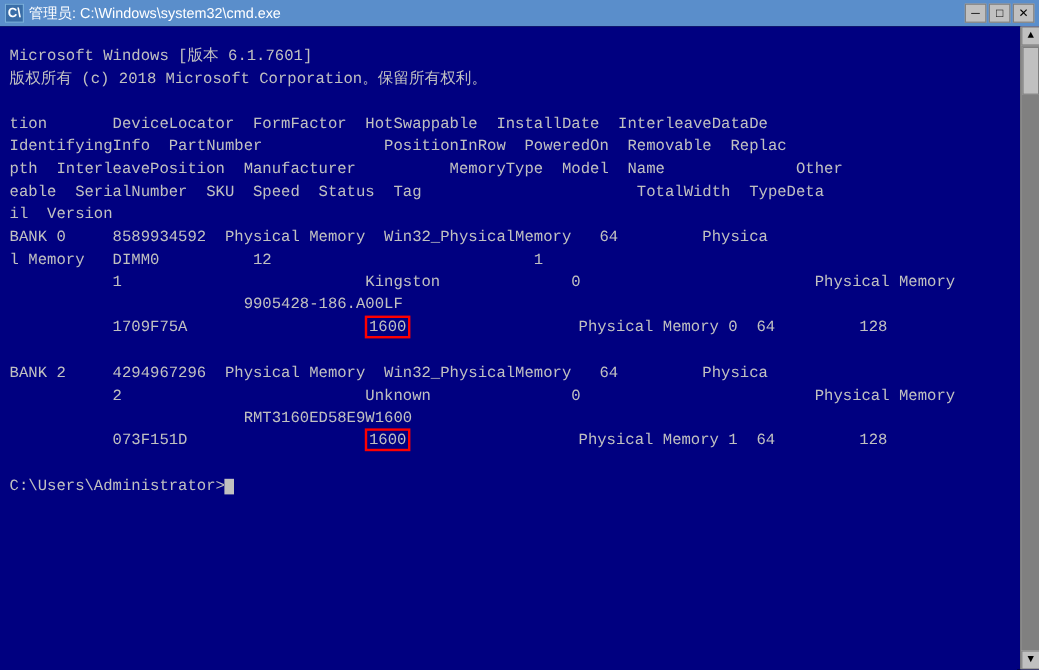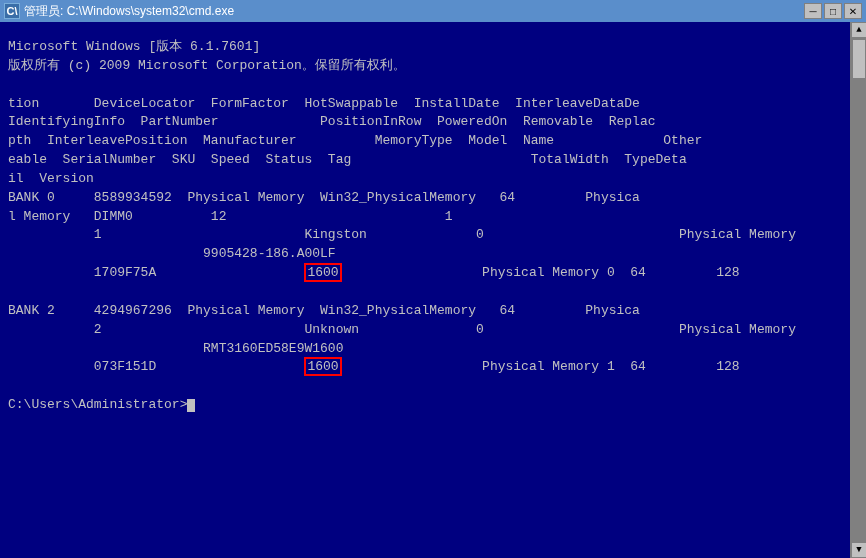--- a/index.html
+++ b/index.html
@@ -137,21 +137,21 @@
     <div class="tb-btn">─</div>
     <div class="tb-btn">□</div>
     <div class="tb-btn close">✕</div>
   </div>
 </div>
 
 <div class="console">
   <div style="padding-right: 18px;">
 
     <div class="line">Microsoft Windows [版本 6.1.7601]</div>
-    <div class="line">版权所有 (c) 2009 Microsoft Corporation。保留所有权利。</div>
+    <div class="line">版权所有 (c) 2018 Microsoft Corporation。保留所有权利。</div>
     <div class="line">&nbsp;</div>
     <div class="line">tion       DeviceLocator  FormFactor  HotSwappable  InstallDate  InterleaveDataDe</div>
     <div class="line">IdentifyingInfo  PartNumber             PositionInRow  PoweredOn  Removable  Replac</div>
     <div class="line">pth  InterleavePosition  Manufacturer          MemoryType  Model  Name              Other</div>
     <div class="line">eable  SerialNumber  SKU  Speed  Status  Tag                       TotalWidth  TypeDeta</div>
     <div class="line">il  Version</div>
     <div class="line">BANK 0     8589934592  Physical Memory  Win32_PhysicalMemory   64         Physica</div>
     <div class="line">l Memory   DIMM0          12                            1</div>
     <div class="line">           1                          Kingston              0                         Physical Memory</div>
     <div class="line">                         9905428-186.A00LF</div>

